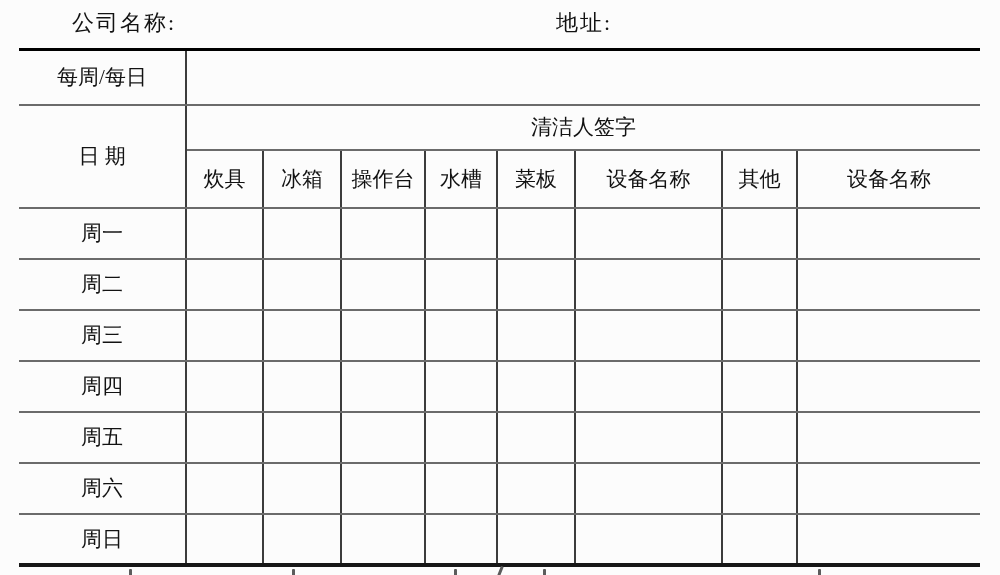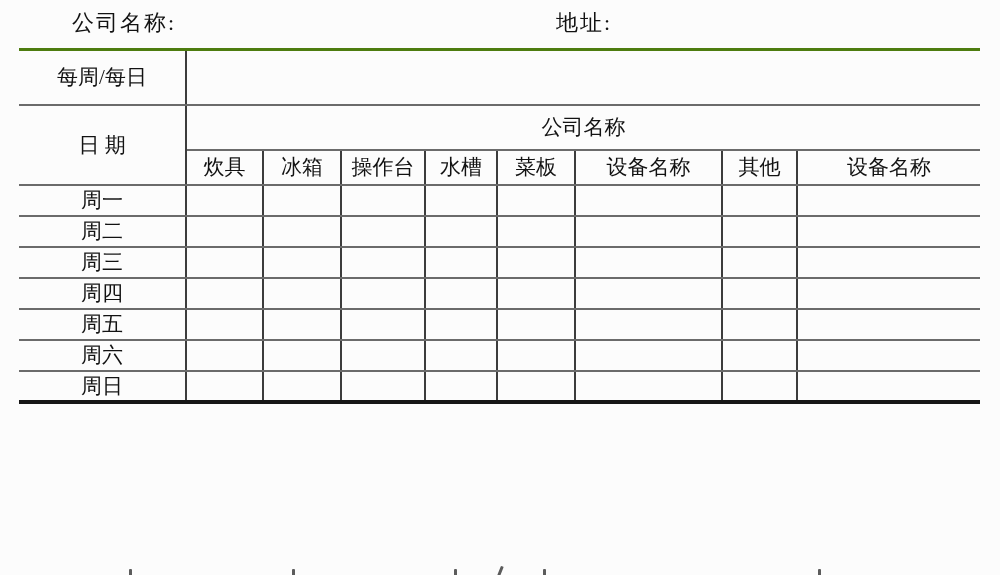--- a/index.html
+++ b/index.html
@@ -28,21 +28,21 @@
   .address-label { left: 556px; }
 
   
   table.form {
     position: absolute;
     left: 19px;
     top: 48px;
     width: 961px;
     border-collapse: collapse;
     table-layout: fixed;
-    border-top: 3px solid #4d7c0f;
+    border-top: 3px solid #000000;
     border-bottom: 4px solid #161616;
     border-left: none;
     border-right: none;
   }
   table.form td {
     padding: 0;
     text-align: center;
     vertical-align: middle;
     font-size: 21px;
     color: #121212;
@@ -52,22 +52,22 @@
     border-right: 2px solid #3c3c3c;
     overflow: hidden;
     white-space: nowrap;
   }
   
   table.form tr td:first-child { border-left: none; }
   table.form tr td:last-child  { border-right: none; }
 
   tr.row-frequency   { height: 55px; }
   tr.row-equip-group { height: 45px; }
-  tr.row-subheader   { height: 35px; }
-  tr.row-day         { height: 31px; }
+  tr.row-subheader   { height: 58px; }
+  tr.row-day         { height: 51px; }
 
   
   .remnant {
     position: absolute;
     top: 569px;
     width: 3px;
     height: 7px;
     background: #5c5c5c;
     border-radius: 1px;
   }
@@ -97,21 +97,21 @@
   </colgroup>
 
   <tbody>
       <tr class="row-frequency">
     <td>每周/每日</td>
     <td colspan="8"></td>
   </tr>
 
   <tr class="row-equip-group">
     <td rowspan="2">日 期</td>
-    <td colspan="8">公司名称</td>
+    <td colspan="8">清洁人签字</td>
   </tr>
 
   <tr class="row-subheader">
     <td>炊具</td>
     <td>冰箱</td>
     <td>操作台</td>
     <td>水槽</td>
     <td>菜板</td>
     <td>设备名称</td>
     <td>其他</td>

